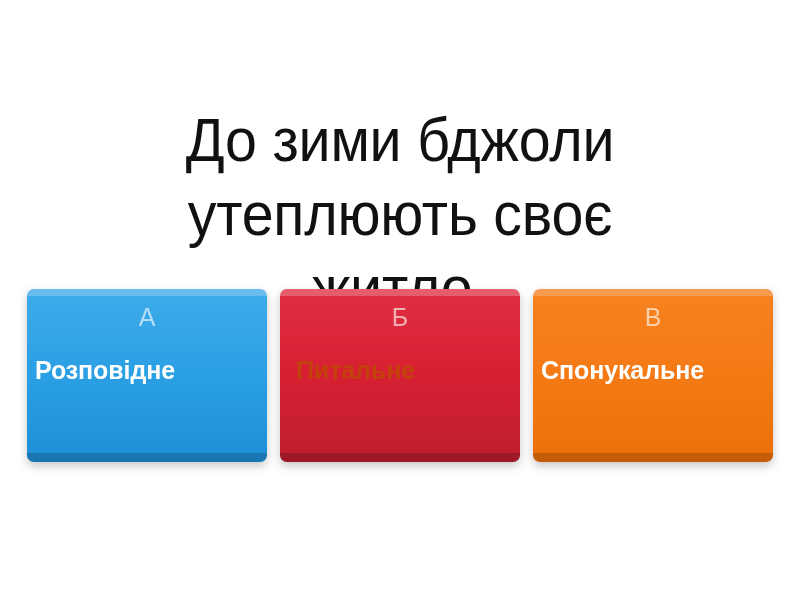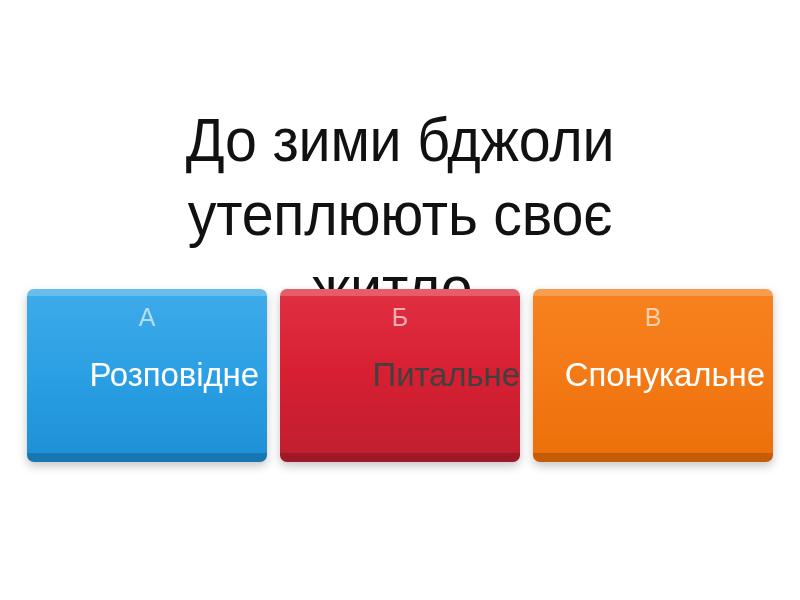--- a/index.html
+++ b/index.html
@@ -112,25 +112,25 @@
     margin-top: 16px;
     font-size: 25px;
     font-weight: 400;
     line-height: 1;
     color: rgba(255,255,255,0.62);
     user-select: none;
   }
 
   .answer-label {
     margin-top: 27px;
-    font-size: 33px;
-    font-weight: 400;
+    font-size: 25px;
+    font-weight: 700;
     line-height: 1.1;
     color: #ffffff;
-    text-align: right;
+    text-align: left;
     padding: 0 8px;
     box-sizing: border-box;
     width: 100%;
     letter-spacing: -0.1px;
   }
 
   
   .answer-button.theme .face {
     background: linear-gradient(180deg, var(--top) 0%, var(--mid) 48%, var(--bot) 100%);
   }
@@ -151,21 +151,21 @@
       <span class="content">
         <span class="answer-letter">А</span>
         <span class="answer-label" style="color: rgb(255, 255, 255);">Розповідне</span>
       </span>
     </button>
 
     <button class="answer-button theme" id="answer-1" style="--top: #e03042; --mid: #d81f32; --bot: #bd1f2f;">
       <span class="face"></span>
       <span class="content">
         <span class="answer-letter">Б</span>
-        <span class="answer-label" style="color: #404040; margin-left: 16px;">Питальне</span>
+        <span class="answer-label" style="color: #c2410c; margin-left: 16px;">Питальне</span>
       </span>
     </button>
 
     <button class="answer-button theme" id="answer-2" style="--top: #f7821f; --mid: #f47a16; --bot: #ec6f09;">
       <span class="face"></span>
       <span class="content">
         <span class="answer-letter">В</span>
         <span class="answer-label" style="color: rgb(255, 255, 255);">Спонукальне</span>
       </span>
     </button>

